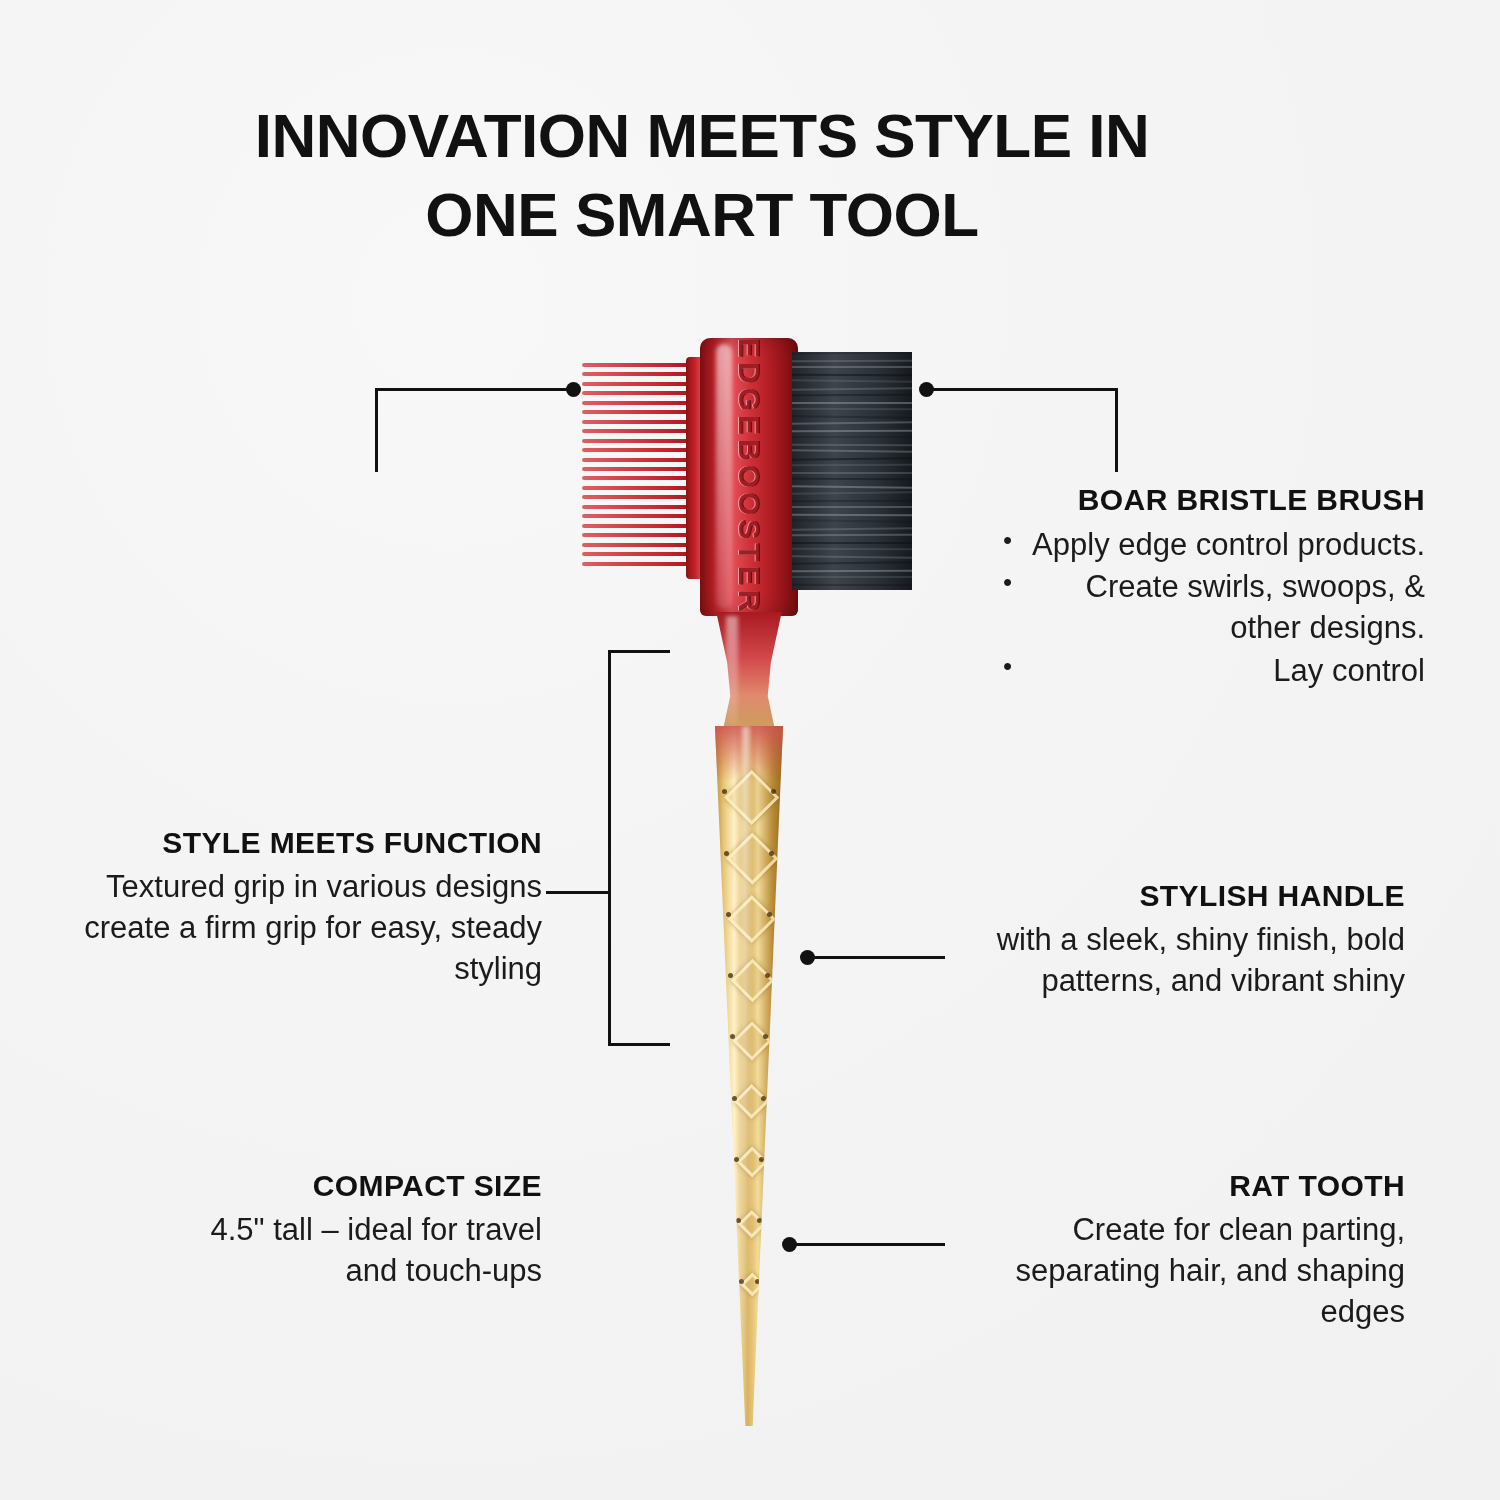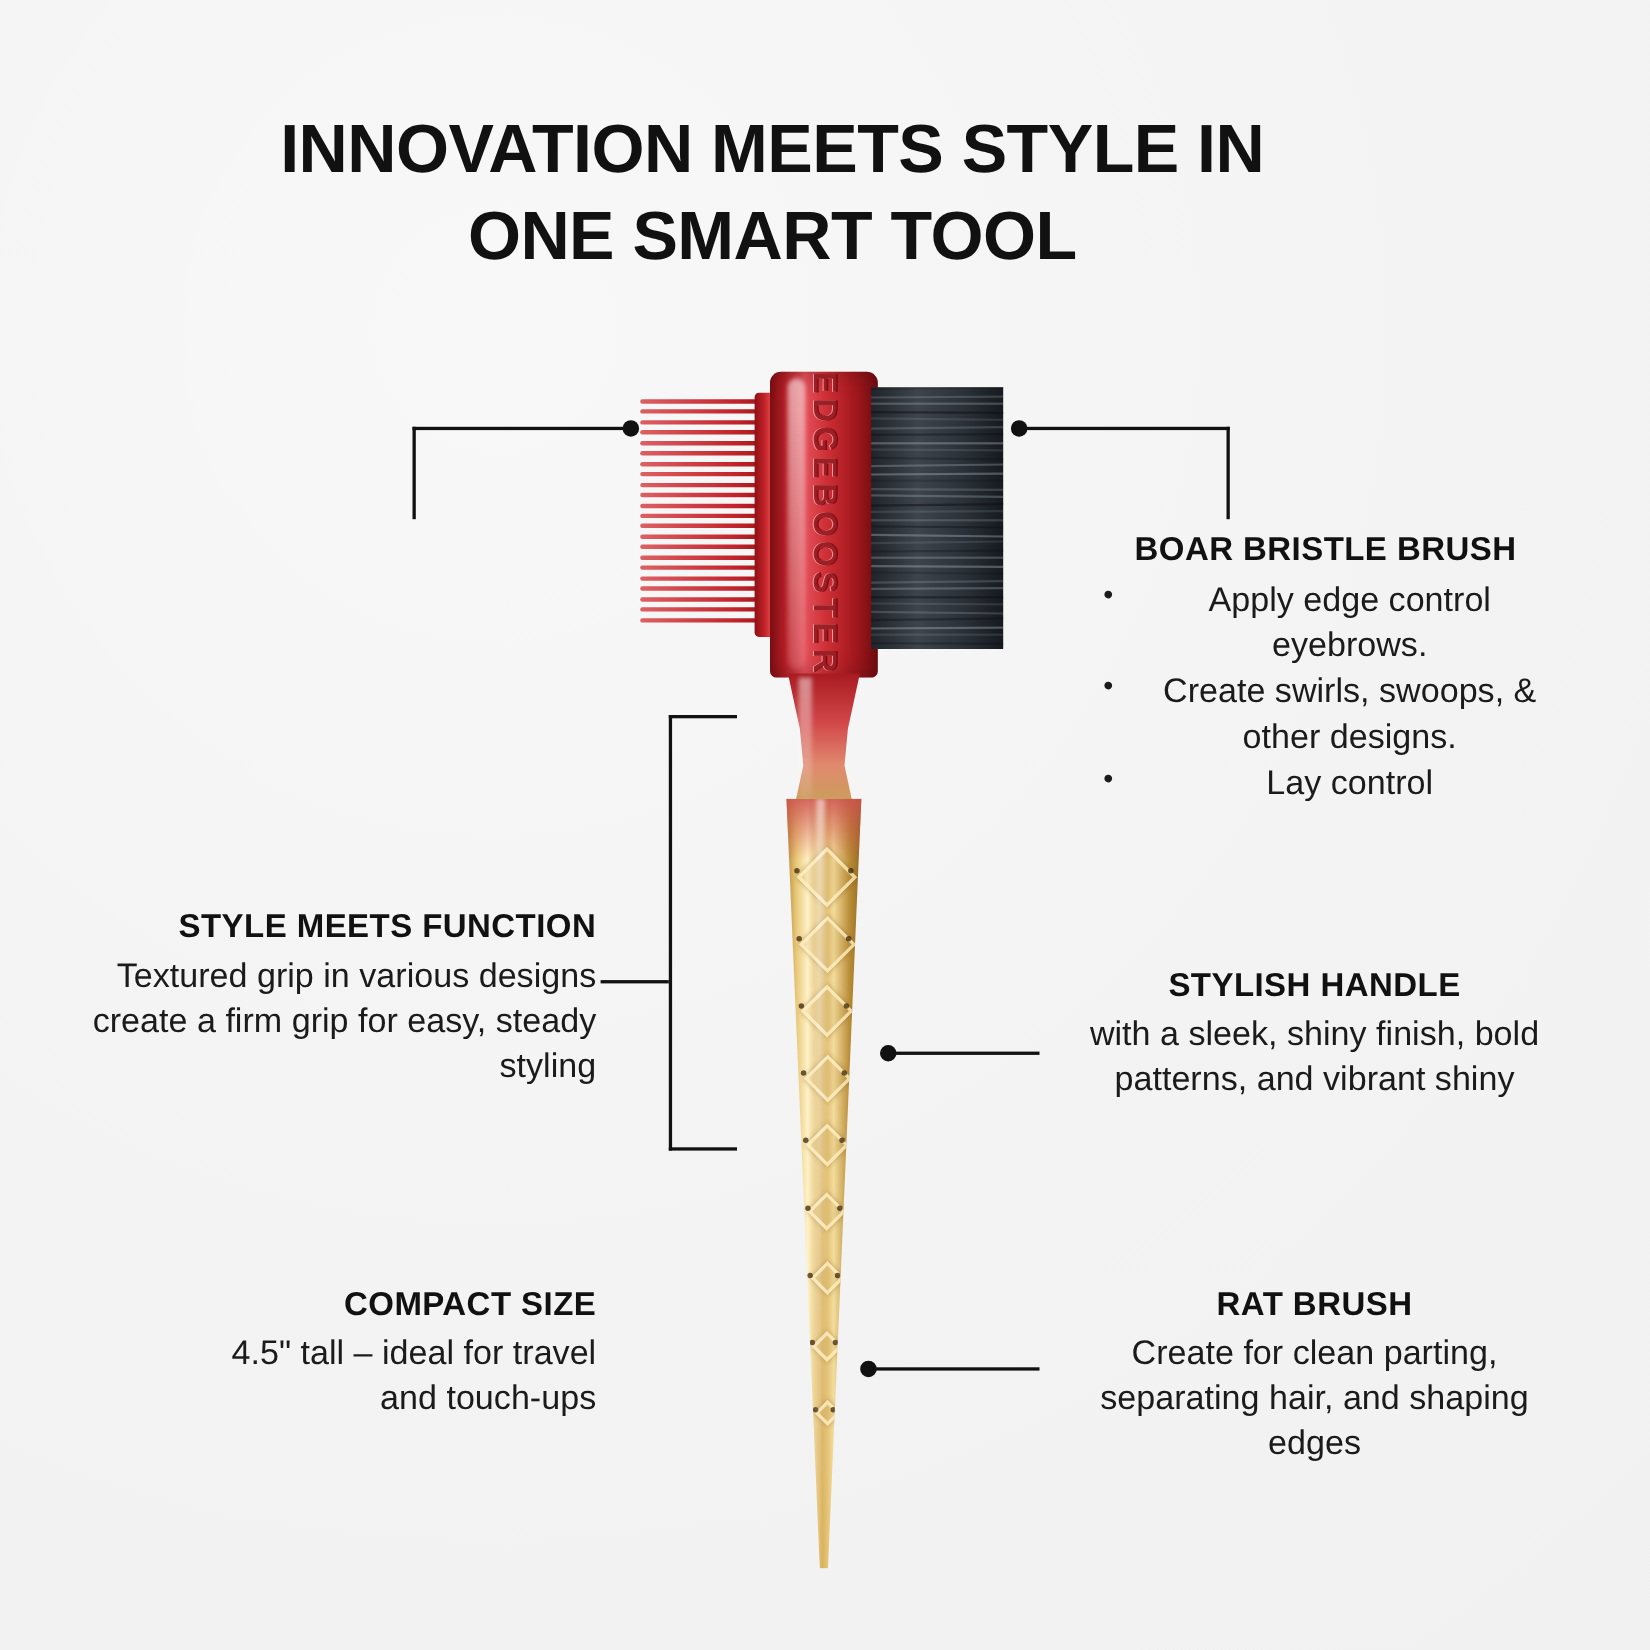--- a/index.html
+++ b/index.html
@@ -70,21 +70,21 @@
   .callout li::before {
     content: "\2022";
     position: absolute;
     left: -26px;
     top: -1px;
     font-size: 26px;
     color: #1b1b1b;
   }
 
   .align-right { text-align: right; }
-  .align-left  { text-align: center; }
+  .align-left  { text-align: right; }
 
   
   #blk-comb     { left: 150px;  top: 482px;  width: 392px; }
   #blk-boar     { left: 985px;  top: 482px;  width: 440px; }
   #blk-style    { left: 80px;   top: 825px;  width: 462px; }
   #blk-handle   { left: 985px;  top: 878px;  width: 420px; }
   #blk-compact  { left: 160px;  top: 1168px; width: 382px; }
   #blk-rattail  { left: 985px;  top: 1168px; width: 420px; }
 
   
@@ -409,21 +409,21 @@
 
   <div class="leader">
     <div class="dot" style="left:782px; top:1237px;"></div>
     <div class="hline" style="left:790px; top:1243px; width:155px;"></div>
   </div>
 
 
   <div class="callout align-left" id="blk-boar">
     <h3>BOAR BRISTLE BRUSH</h3>
     <ul id="boar-list">
-        <li>Apply edge control eyebrows.</li>
+        <li>Apply edge control products.</li>
         <li>Create swirls, swoops, &amp; other designs.</li>
         <li>Lay control</li>
       </ul>
   </div>
 
   <div class="callout align-right" id="blk-style">
     <h3>STYLE MEETS FUNCTION</h3>
     <p>Textured grip in various designs create a firm grip for easy, steady styling</p>
   </div>
 
@@ -431,17 +431,17 @@
     <h3>STYLISH HANDLE</h3>
     <p>with a sleek, shiny finish, bold patterns, and vibrant shiny</p>
   </div>
 
   <div class="callout align-right" id="blk-compact">
     <h3>COMPACT SIZE</h3>
     <p>4.5" tall – ideal for travel and touch-ups</p>
   </div>
 
   <div class="callout align-left" id="blk-rattail">
-    <h3>RAT BRUSH</h3>
+    <h3>RAT TOOTH</h3>
     <p>Create for clean parting, separating hair, and shaping edges</p>
   </div>
 
 </div>
 
 </body></html>

